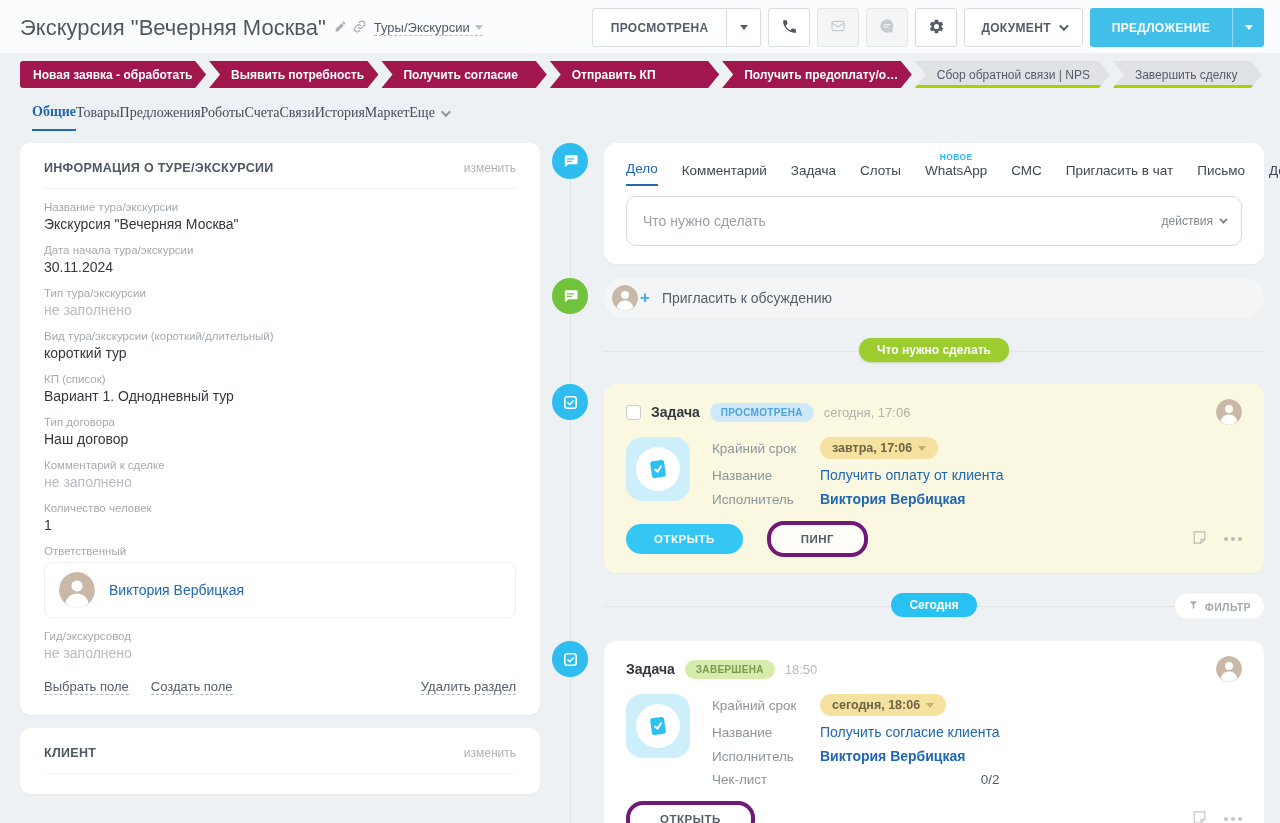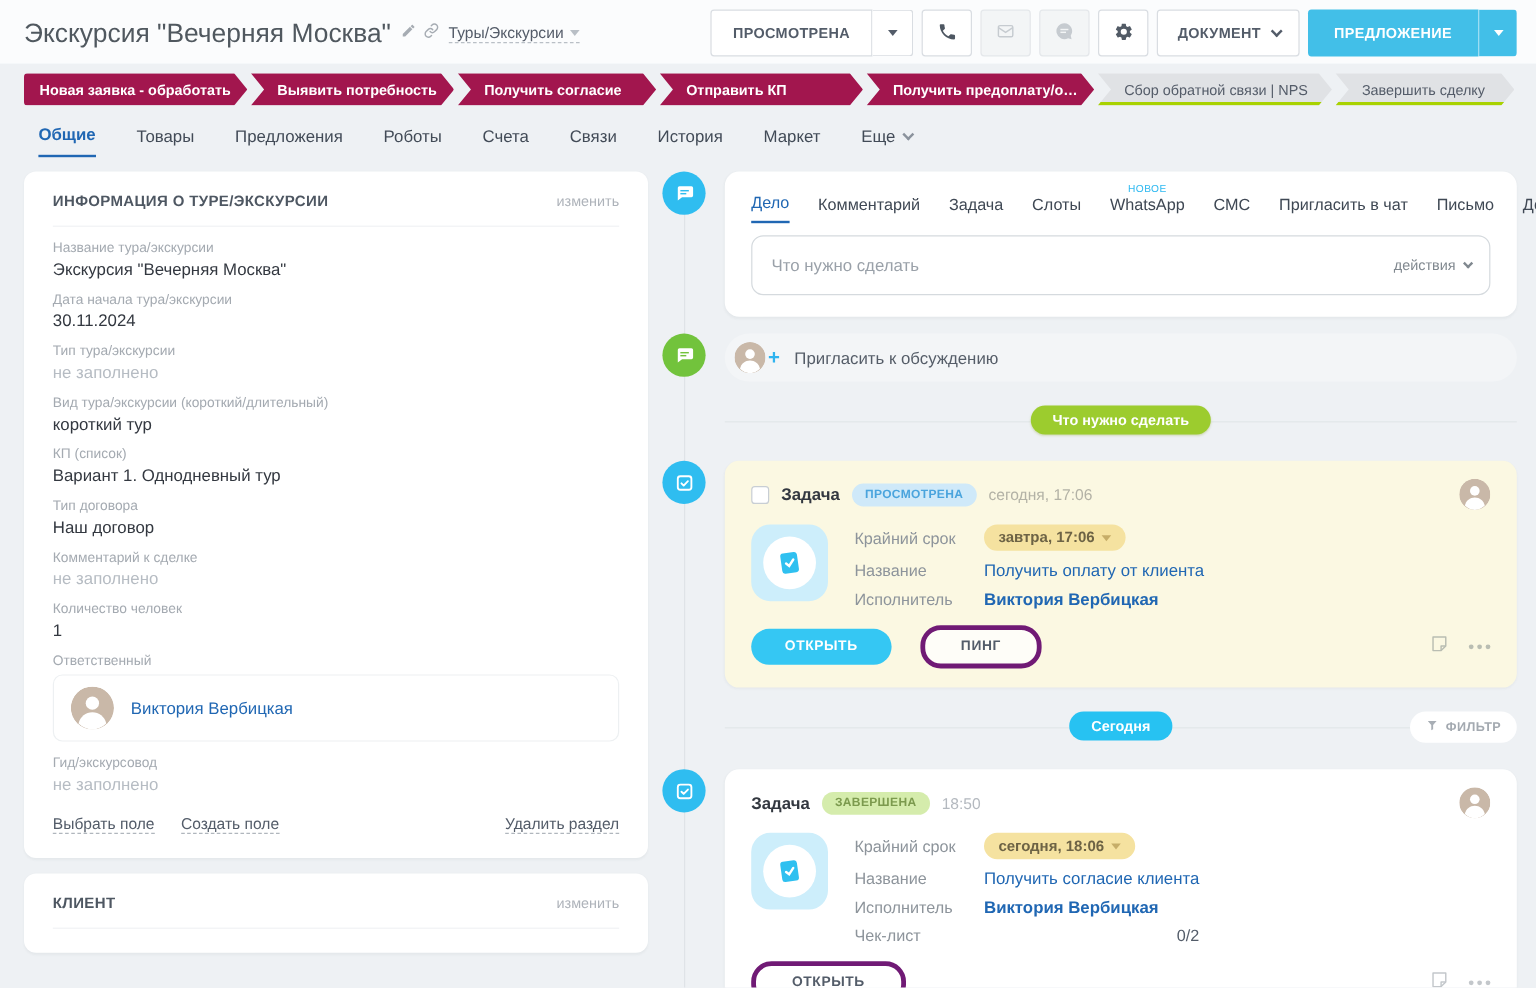--- a/index.html
+++ b/index.html
@@ -32,21 +32,21 @@
   .stages { display:flex; gap:3px; margin:8px 18px 0 20px; height:27px; }
   .stage { position:relative; display:flex; align-items:center; color:#fff; font-size:12px; font-weight:bold;
            background:#a2164e; padding:0 8px 0 22px; cursor:pointer; min-width:0;
            clip-path:polygon(0 0, calc(100% - 11px) 0, 100% 50%, calc(100% - 11px) 100%, 0 100%, 11px 50%); }
   .stage span { overflow:hidden; text-overflow:ellipsis; white-space:nowrap; }
   .stage.first { clip-path:polygon(0 0, calc(100% - 11px) 0, 100% 50%, calc(100% - 11px) 100%, 0 100%); border-radius:3px 0 0 3px; padding-left:13px; }
   .stage.upcoming { background:#e0e2e5; color:#545c69; font-weight:normal; }
   .stage.upcoming::after { content:""; position:absolute; left:0; right:0; bottom:0; height:3px; background:#a8d200; }
   .w1{flex:1.22}.w2{flex:1.03}.w3{flex:1.03}.w4{flex:1.0}.w5{flex:1.18}.w6{flex:1.22}.w7{flex:.88}
   
-  .main-tabs { display:flex; gap:34px; padding:16px 20px 0 32px; font-size:14px; color:#424b57; }
+  .main-tabs { display:flex; padding:16px 20px 0 32px; font-size:14px; color:#424b57;font-family:Liberation Serif, serif; }
   .main-tab { padding-bottom:9px; cursor:pointer; display:flex; align-items:center; gap:6px; }
   .main-tab.active { color:#2067b3; font-weight:bold; border-bottom:2px solid #2067b3; }
   
   .content { display:flex; align-items:flex-start; padding:12px 16px 0 20px; gap:12px; }
   .left-col { width:520px; flex:none; display:flex; flex-direction:column; gap:13px; }
   .card { background:#fff; border-radius:10px; box-shadow:0 1px 2px rgba(60,70,80,.05); }
   .panel { padding:18px 24px 20px; }
   .section-head { display:flex; justify-content:space-between; align-items:center; padding-bottom:13px; border-bottom:1px solid #f0f2f4; }
   .section-title { font-size:12.5px; font-weight:bold; color:#4e5762; letter-spacing:.3px; }
   .edit-link { font-size:12px; color:#aeb3ba; cursor:pointer; }
@@ -67,21 +67,21 @@
   .t-rail { width:36px; margin-right:16px; flex:none; display:flex; justify-content:center; align-items:flex-start; position:relative; z-index:1; }
   .t-body { flex:1; min-width:0; position:relative; }
   .rail-circle { width:36px; height:36px; border-radius:50%; display:flex; align-items:center; justify-content:center; flex:none; }
   .rail-blue { background:#2fbdf0; }
   .rail-green { background:#72c33c; }
   
   .t-tabs-card { padding:18px 22px 18px; border-radius:12px; }
   .t-tabs { display:flex; gap:24px; align-items:flex-end; font-size:13.5px; color:#3f4854; }
   .t-tab { padding-bottom:8px; cursor:pointer; position:relative; white-space:nowrap; }
   .t-tab.active { color:#2067b3; border-bottom:2px solid #2067b3; }
-  .t-tab .new-badge { position:absolute; top:-11px; left:50%; transform:translateX(-50%); font-size:8.5px; font-weight:normal; color:#2fb9f1; letter-spacing:.4px; }
+  .t-tab .new-badge { position:absolute; top:-11px; left:50%; transform:translateX(-50%); font-size:8.5px; font-weight:bold; color:#2fb9f1; letter-spacing:.4px; }
   .todo-input-wrap { margin-top:10px; border:1px solid #d5dade; border-radius:10px; height:50px; display:flex; align-items:center; padding:0 16px; background:#fff; }
   .todo-input { flex:1; border:none; outline:none; font-size:14px; font-family:inherit; color:#333; background:transparent; }
   .todo-input::placeholder { color:#9aa1a9; }
   .actions-dd { font-size:12px; color:#80888f; display:flex; align-items:center; gap:6px; cursor:pointer; }
   
   .invite-bar { background:#f3f5f7; border-radius:20px; height:40px; display:flex; align-items:center; gap:12px; padding:0 8px; cursor:pointer; }
   .invite-avatar { position:relative; display:flex; align-items:center; }
   .plus { color:#2fb3ef; font-size:17px; font-weight:bold; margin-left:2px; }
   .invite-label { font-size:14px; color:#555d68; }
   

